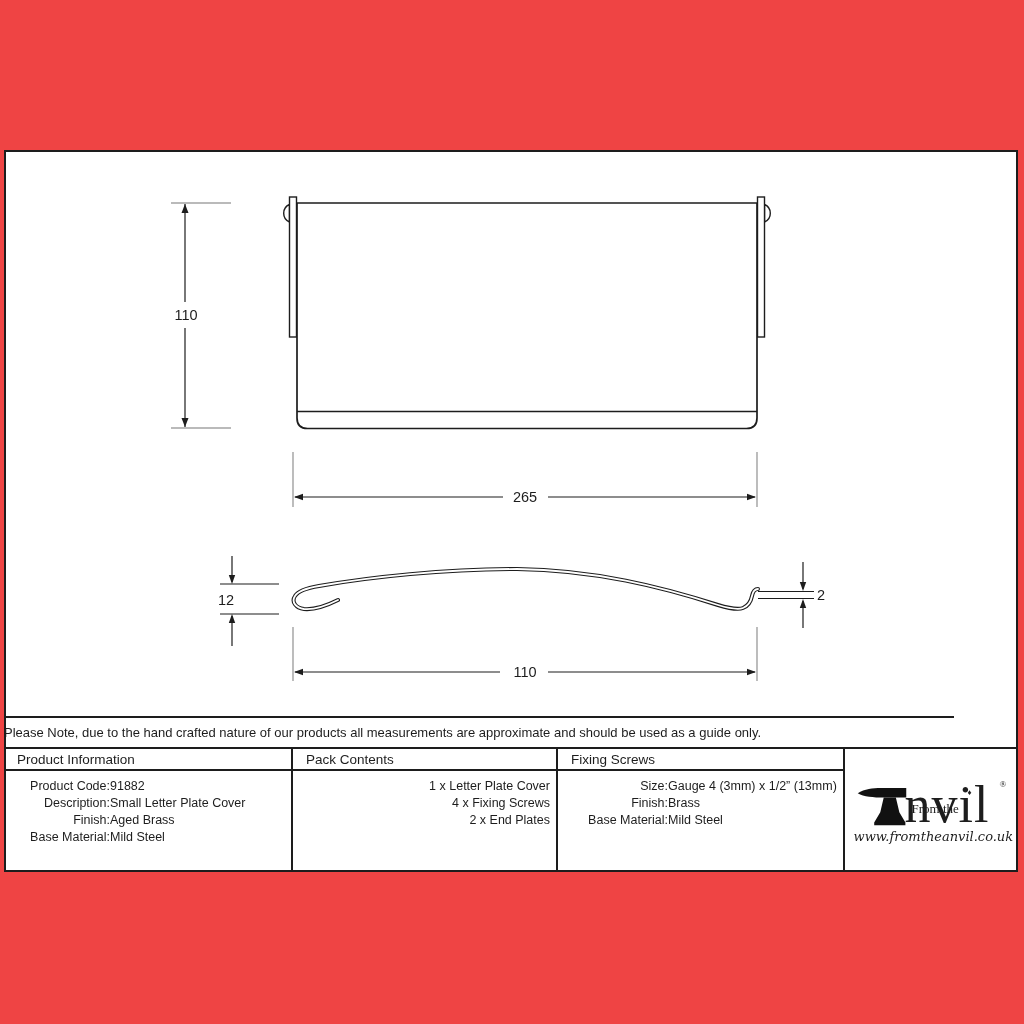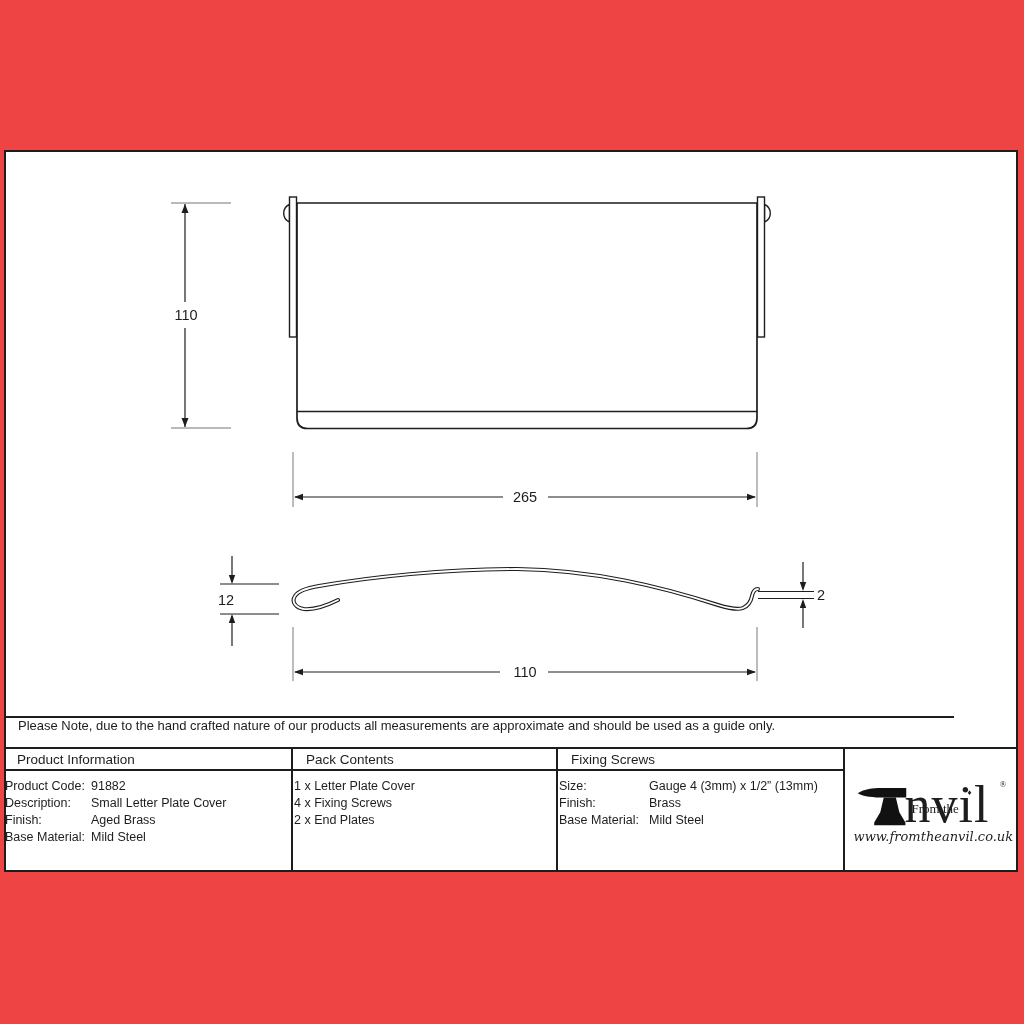--- a/index.html
+++ b/index.html
@@ -4,30 +4,30 @@
 <style>
   html,body{margin:0;padding:0;background:#ffffff;}
   #page{position:relative;width:1024px;height:1024px;background:#ef4444;overflow:hidden;
         font-family:"Liberation Sans",sans-serif;color:#1d1d1d;}
   #sheet-frame{position:absolute;left:4px;top:150px;width:1014px;height:722px;
         border:2px solid #1d1d1d;box-sizing:border-box;background:#fff;}
   #drawing-svg{position:absolute;left:0;top:0;width:1024px;height:1024px;}
   .dim-text{font-family:"Liberation Sans",sans-serif;font-size:14.5px;fill:#1d1d1d;}
   
   #note-band{position:absolute;left:4px;top:716px;width:950px;height:31px;box-sizing:border-box;
-        border-top:2px solid #1d1d1d;display:flex;padding-left:14px;font-size:13px;}
+        border-top:2px solid #1d1d1d;display:flex;align-items:center;font-size:13px;}
   
   #spec-table{position:absolute;left:4px;top:747px;width:1014px;height:125px;box-sizing:border-box;
         border-top:2px solid #1d1d1d;display:flex;}
   .spec-col{box-sizing:border-box;height:100%;}
   .col-divider{border-right:2px solid #1d1d1d;}
   .col-w1{width:289px;} .col-w2{width:265px;} .col-w3{width:287px;} .col-w4{flex:1;}
   .col-header{height:22px;box-sizing:border-box;border-bottom:2px solid #1d1d1d;
         display:flex;align-items:center;padding-left:13px;font-size:13.5px;}
-  .col-body{padding:7px 6px 0 1px;font-size:12.5px;line-height:17px;}
+  .col-body{padding:7px 6px 0 20px;font-size:12.5px;line-height:17px;text-align:right;}
   .kv-row{display:flex;}
   .kv-label{flex:0 0 86px;}
   .col3 .kv-label{flex:0 0 90px;}
   .list-row{display:block;}
   
   #logo-cell{display:flex;align-items:center;justify-content:center;}
   #anvil-logo{position:relative;width:156px;height:70px;margin-top:6px;}
   #anvil-icon{position:absolute;left:2px;top:6px;}
   #logo-tagline{position:absolute;left:58px;top:22px;font-family:"Liberation Serif",serif;font-size:13px;}
   #logo-diamond{position:absolute;left:114px;top:9px;font-size:8px;}

